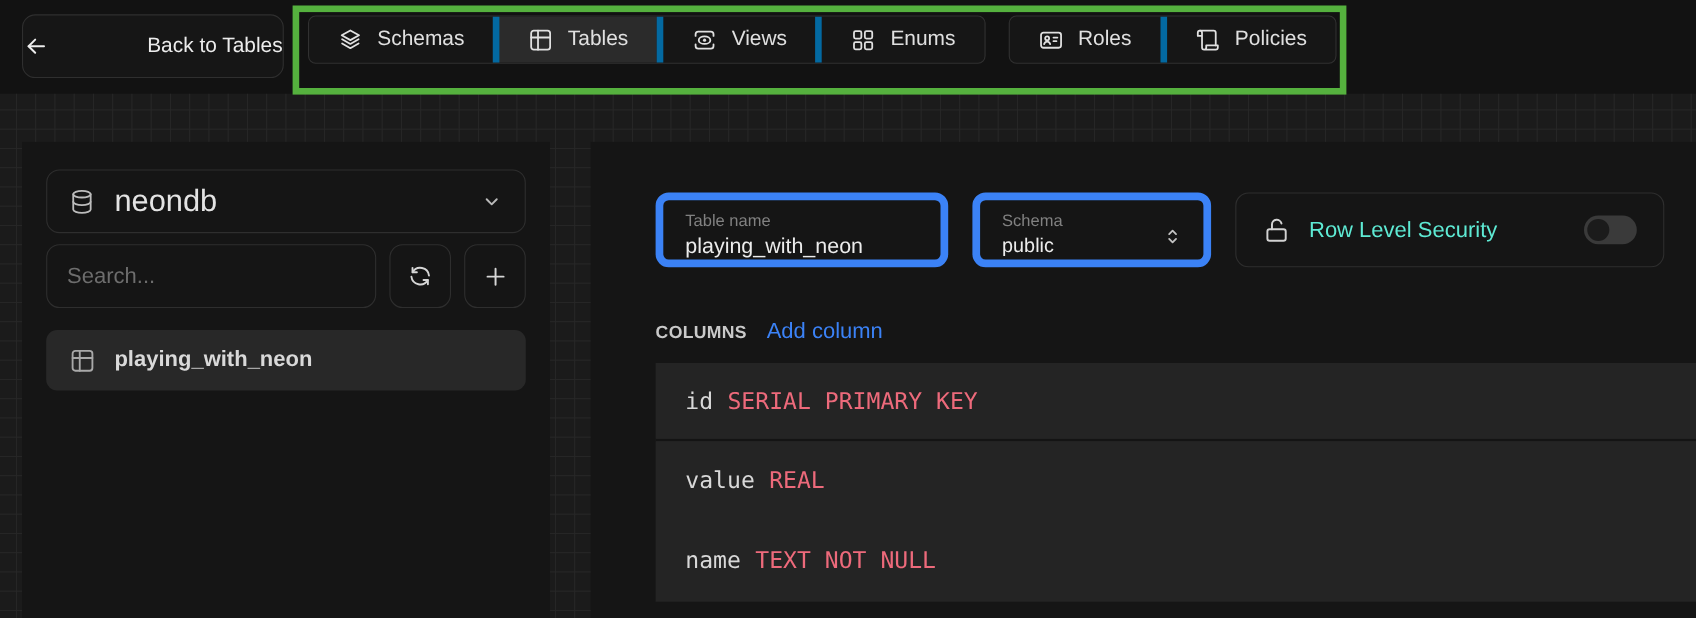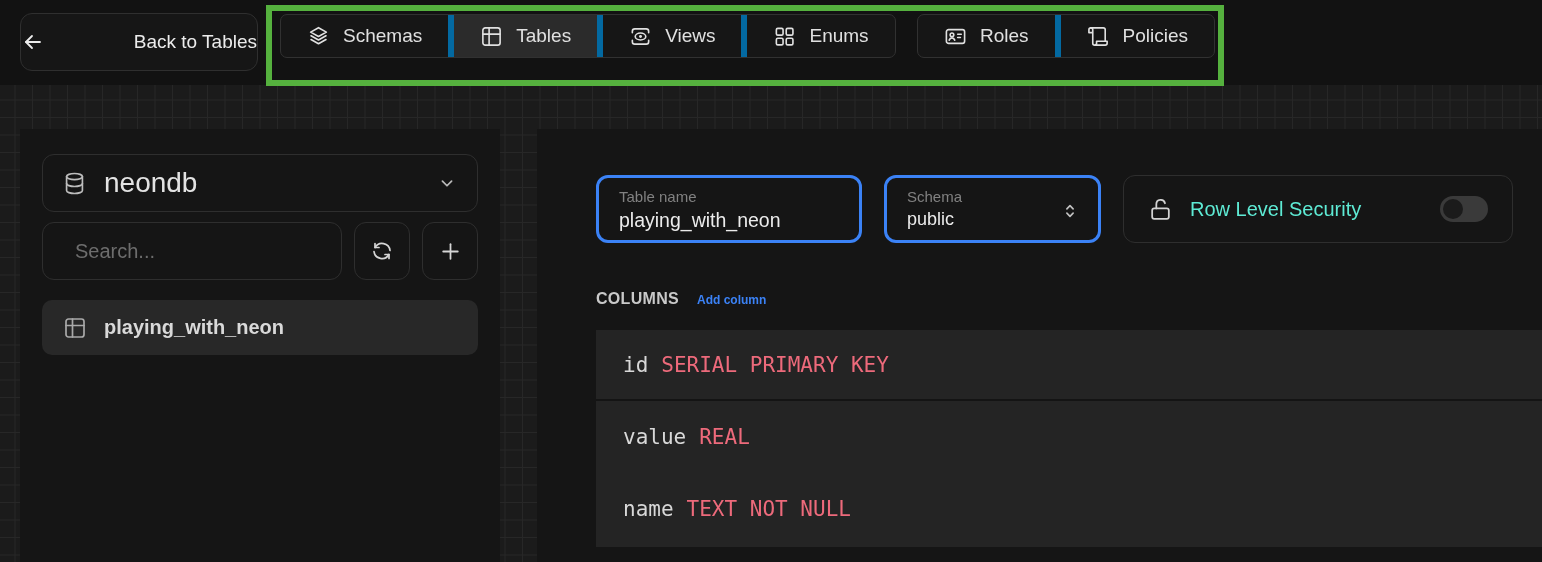--- a/index.html
+++ b/index.html
@@ -36,33 +36,33 @@
 
   
   .sidebar { position:absolute; left:20px; top:129px; width:480px; height:433px; background:#151515; }
   .db-select { position:absolute; left:22px; top:25px; width:436px; height:58px;
                border:1px solid #2e2e2e; border-radius:12px; display:flex; align-items:center;
                gap:17px; padding:0 19px; color:#e3e3e3; font-size:28px; cursor:pointer; }
   .db-select .chev { margin-left:auto; color:#b9b9b9; display:flex; }
   .db-select .dbicon { color:#bdbdbd; display:flex; }
   .search-row { position:absolute; left:22px; top:93px; width:436px; height:58px; display:flex; gap:12px; }
   .search-input { width:300px; height:58px; background:transparent; border:1px solid #2e2e2e;
-                  border-radius:12px; padding:0 32px; color:#e3e3e3; font-size:20px; outline:none;
+                  border-radius:12px; padding:0 18px; color:#e3e3e3; font-size:20px; outline:none;
                   font-family:"Liberation Sans", sans-serif; }
   .search-input::placeholder { color:#6d6d6d; }
   .sq-btn { width:56px; height:58px; border:1px solid #2e2e2e; border-radius:12px; background:transparent;
             display:flex; align-items:center; justify-content:center; color:#d6d6d6; cursor:pointer; }
   .table-item { position:absolute; left:22px; top:171px; width:436px; height:55px;
                 background:#282828; border-radius:10px; display:flex; align-items:center;
                 gap:17px; padding:0 21px; color:#d9d9d9; font-size:20px; font-weight:600; cursor:pointer; }
   .table-item .ticon { color:#a9a9a9; display:flex; }
 
   
   .main { position:absolute; left:537px; top:129px; width:1005px; height:433px; background:#151515; }
-  .field { position:absolute; top:46px; height:68px; border:3px solid #3b82f6; border-radius:12px;
+  .field { position:absolute; top:46px; height:68px; border:7px solid #3b82f6; border-radius:12px;
            padding:9px 20px 0 20px; }
   .field .flabel { display:block; color:#818181; font-size:15px; line-height:19px; }
   .field-name { left:59px; width:266px; }
   .field-name input { border:none; background:transparent; outline:none; color:#ececec;
                       font-size:19.5px; width:100%; padding-top:3px;
                       font-family:"Liberation Sans", sans-serif; }
   .field-schema { left:347px; width:217px; cursor:pointer; }
   .field-schema .fvalue { color:#ececec; font-size:18px; padding-top:3px; display:block; }
   .field-schema .unfold { position:absolute; right:17px; top:22px; color:#c2c2c2; display:flex; }
   .rls-box { position:absolute; left:586px; top:46px; width:390px; height:68px;
@@ -70,21 +70,21 @@
              gap:17px; padding:0 24px; }
   .rls-box .lockicon { color:#d2d2d2; display:flex; }
   .rls-label { color:#5eead4; font-size:20px; }
   .toggle { margin-left:auto; width:48px; height:26px; border-radius:13px; background:#3a3a3a;
             position:relative; cursor:pointer; }
   .toggle .knob { position:absolute; left:3px; top:3px; width:20px; height:20px; border-radius:50%;
                   background:#1b1b1b; }
 
   .cols-header { position:absolute; left:59px; top:161px; display:flex; align-items:baseline; gap:18px; }
   .cols-title { color:#c9c9c9; font-size:16px; font-weight:700; letter-spacing:0.3px; }
-  .add-column { color:#3b82f6; font-size:12px; font-weight:700; cursor:pointer;text-align:center; }
+  .add-column { color:#3b82f6; font-size:20px; font-weight:400; cursor:pointer;text-align:center; }
 
   .cols-panel { position:absolute; left:59px; top:201px; width:946px; height:217px; background:#242424; }
   .col-row { height:72px; display:flex; align-items:center; padding-left:27px;
              font-family:"DejaVu Sans Mono", monospace; font-size:21px; }
   .col-row.first { height:71px; border-bottom:2px solid #141414; }
   .col-name { color:#d8d8d8; }
   .col-def { color:#ed6a7b; margin-left:13px; }
 </style>
 </head>
 <body>

